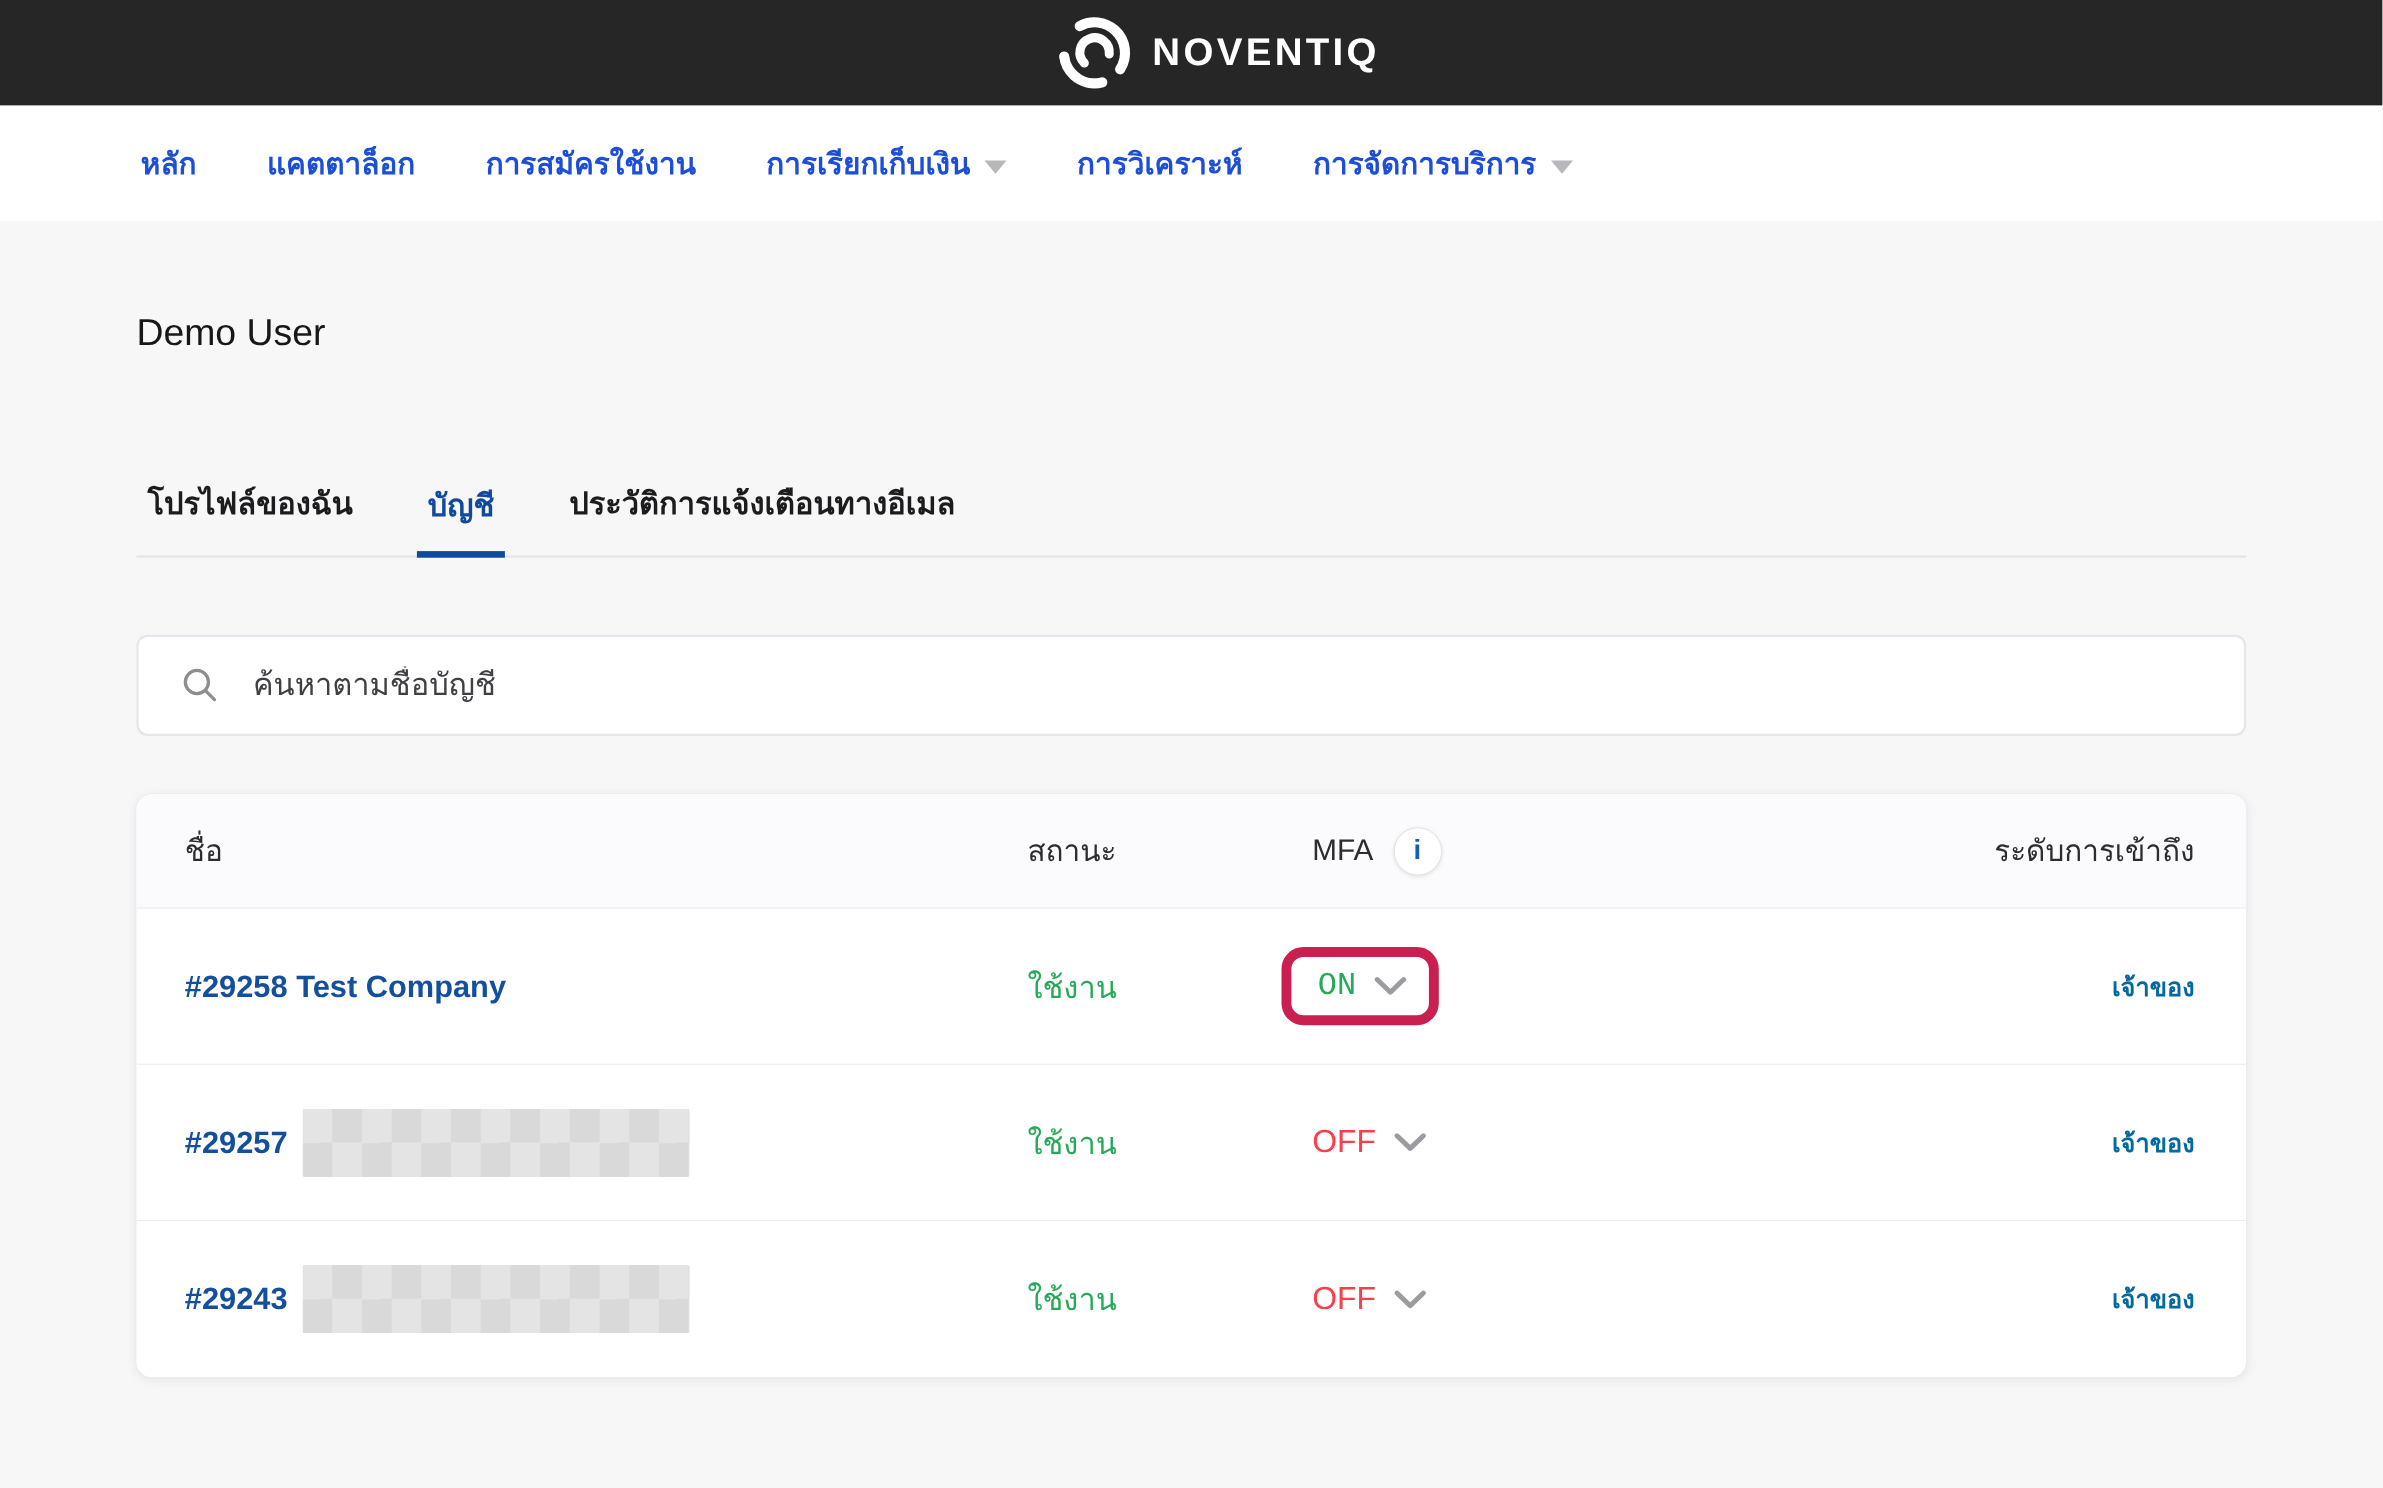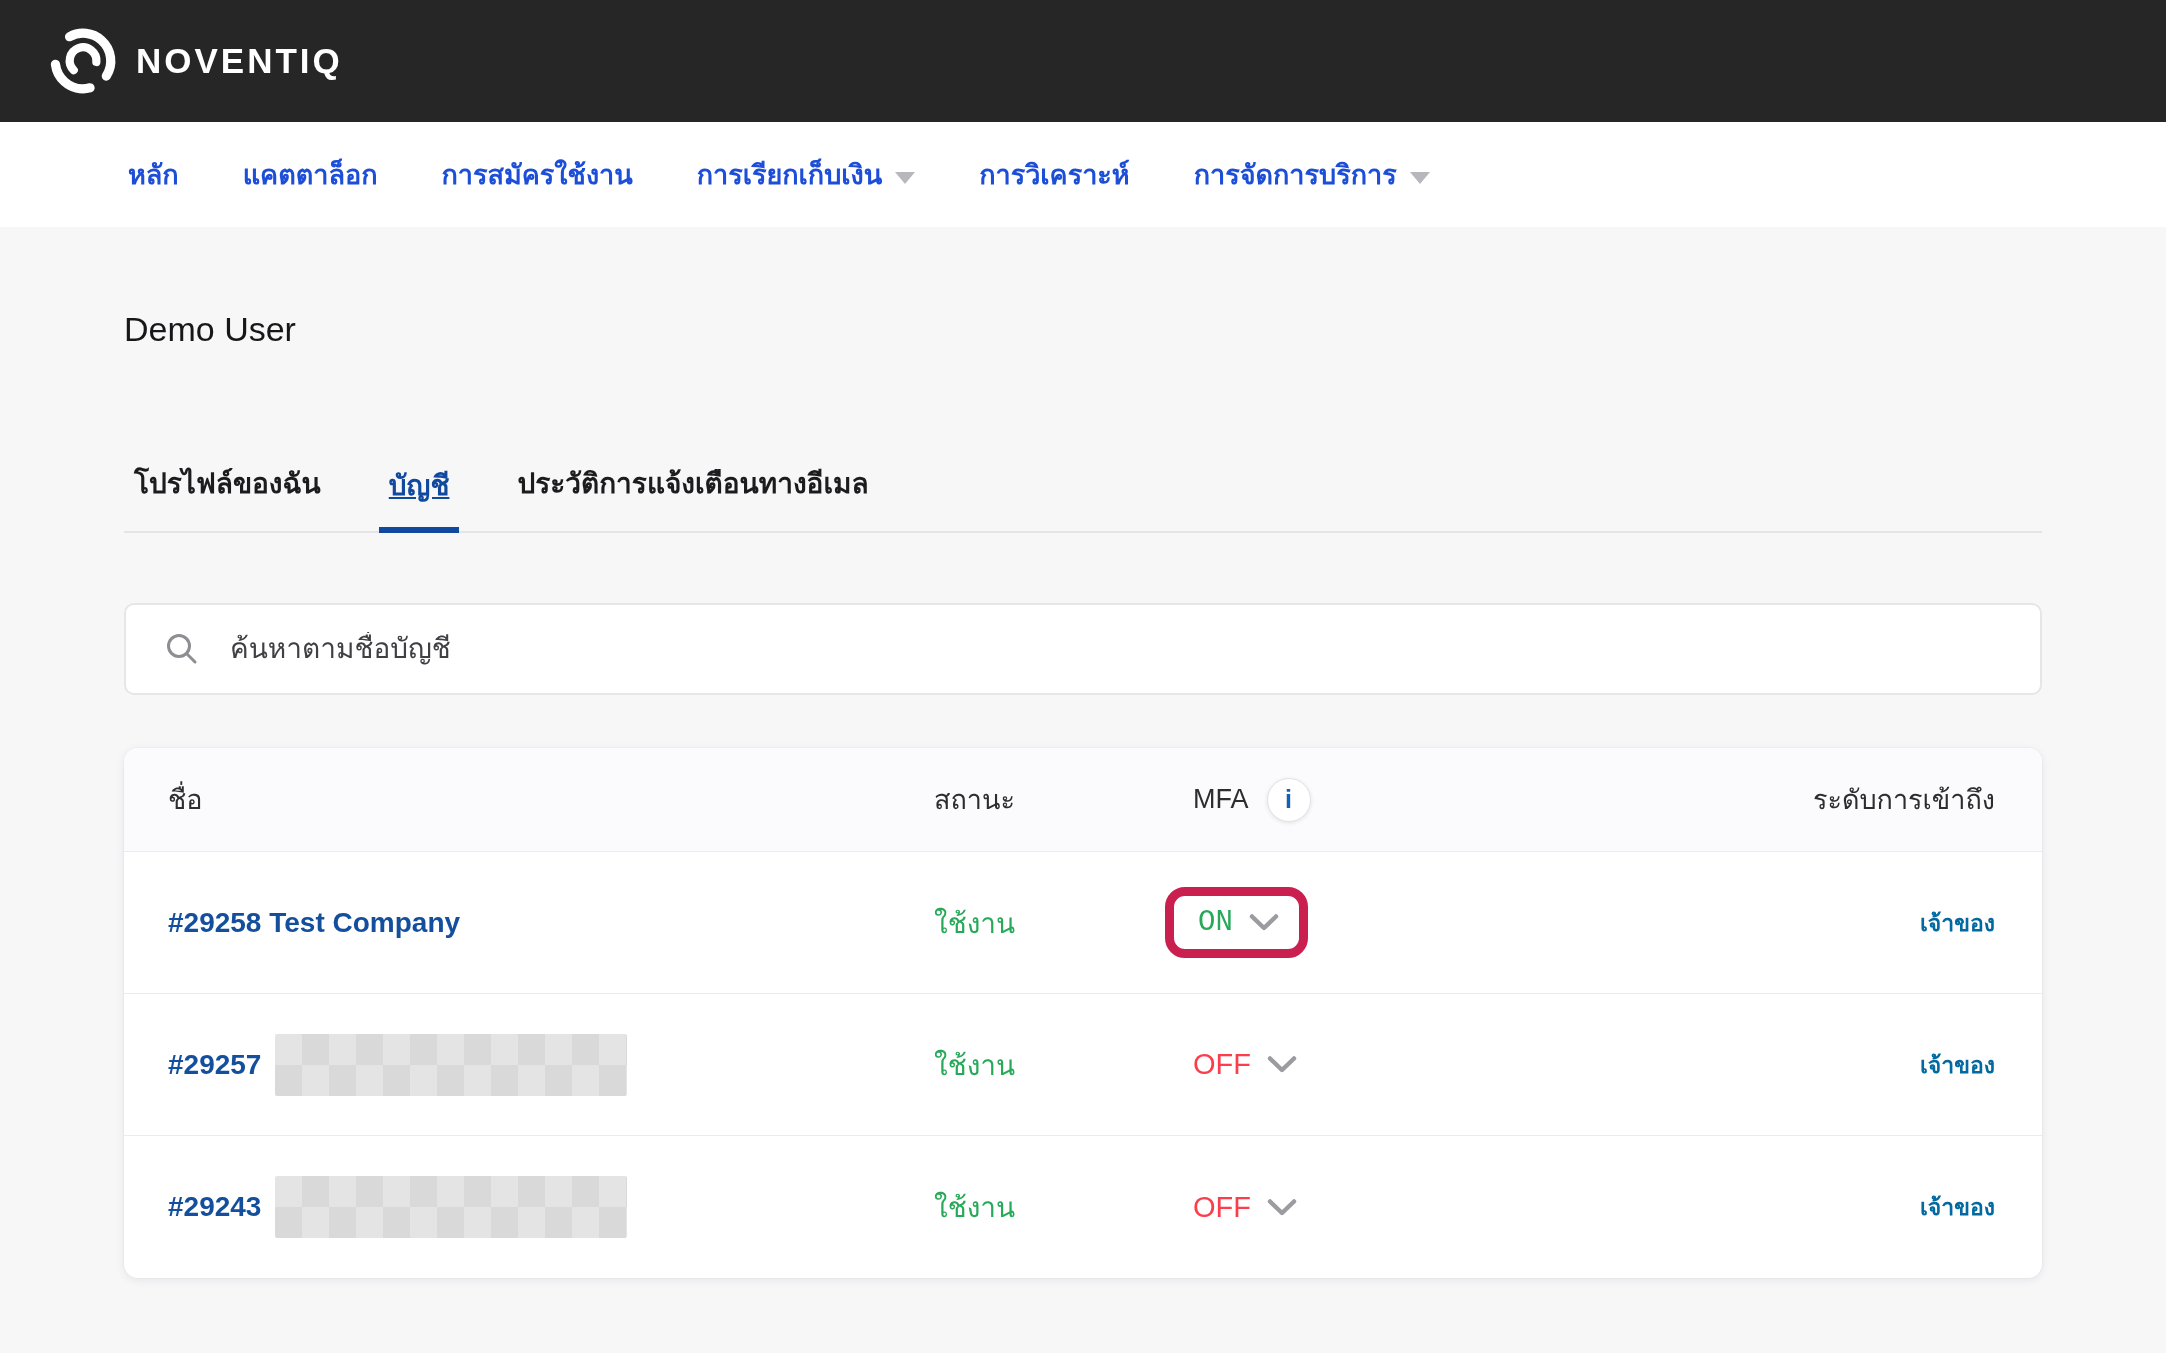--- a/index.html
+++ b/index.html
@@ -16,22 +16,22 @@
   *{box-sizing:border-box;}
   html,body{margin:0;padding:0;}
   body{
     width:2166px;height:1353px;overflow:hidden;
     background:var(--page-bg);
     font-family:"Liberation Sans", sans-serif;
     color:#1c1c1e;
   }
   
   .topbar{
-    height:122px;background:var(--topbar-bg);
-    display:flex;align-items:center;padding-left:46px;
+    height:96px;background:var(--topbar-bg);
+    display:flex;align-items:center;padding-left:46px;justify-content:center;
   }
   .logo{display:flex;align-items:center;gap:16px;}
   .logo-text{
     color:#ffffff;font-size:35px;font-weight:700;letter-spacing:3px;
   }
   
   .navbar{
     height:105px;background:#ffffff;
     display:flex;align-items:center;gap:64px;
     padding-left:128px;
@@ -61,21 +61,20 @@
   }
   .tab{
     font-size:28px;font-weight:700;color:#1c1c1e;
     padding:0 10px 26px 10px;cursor:pointer;white-space:nowrap;
   }
   .tab.active{
     color:var(--accent-blue);
     border-bottom:6px solid var(--accent-blue);
     margin-bottom:-2px;
     padding-bottom:20px;
-    text-decoration:underline;
   }
   
   .searchbox{
     margin-top:70px;height:92px;
     background:#ffffff;border:2px solid #e6e6ea;border-radius:10px;
     display:flex;align-items:center;gap:28px;padding:0 38px;
   }
   .searchbox input{
     border:none;outline:none;background:transparent;flex:1;
     font-family:"Liberation Sans", sans-serif;

